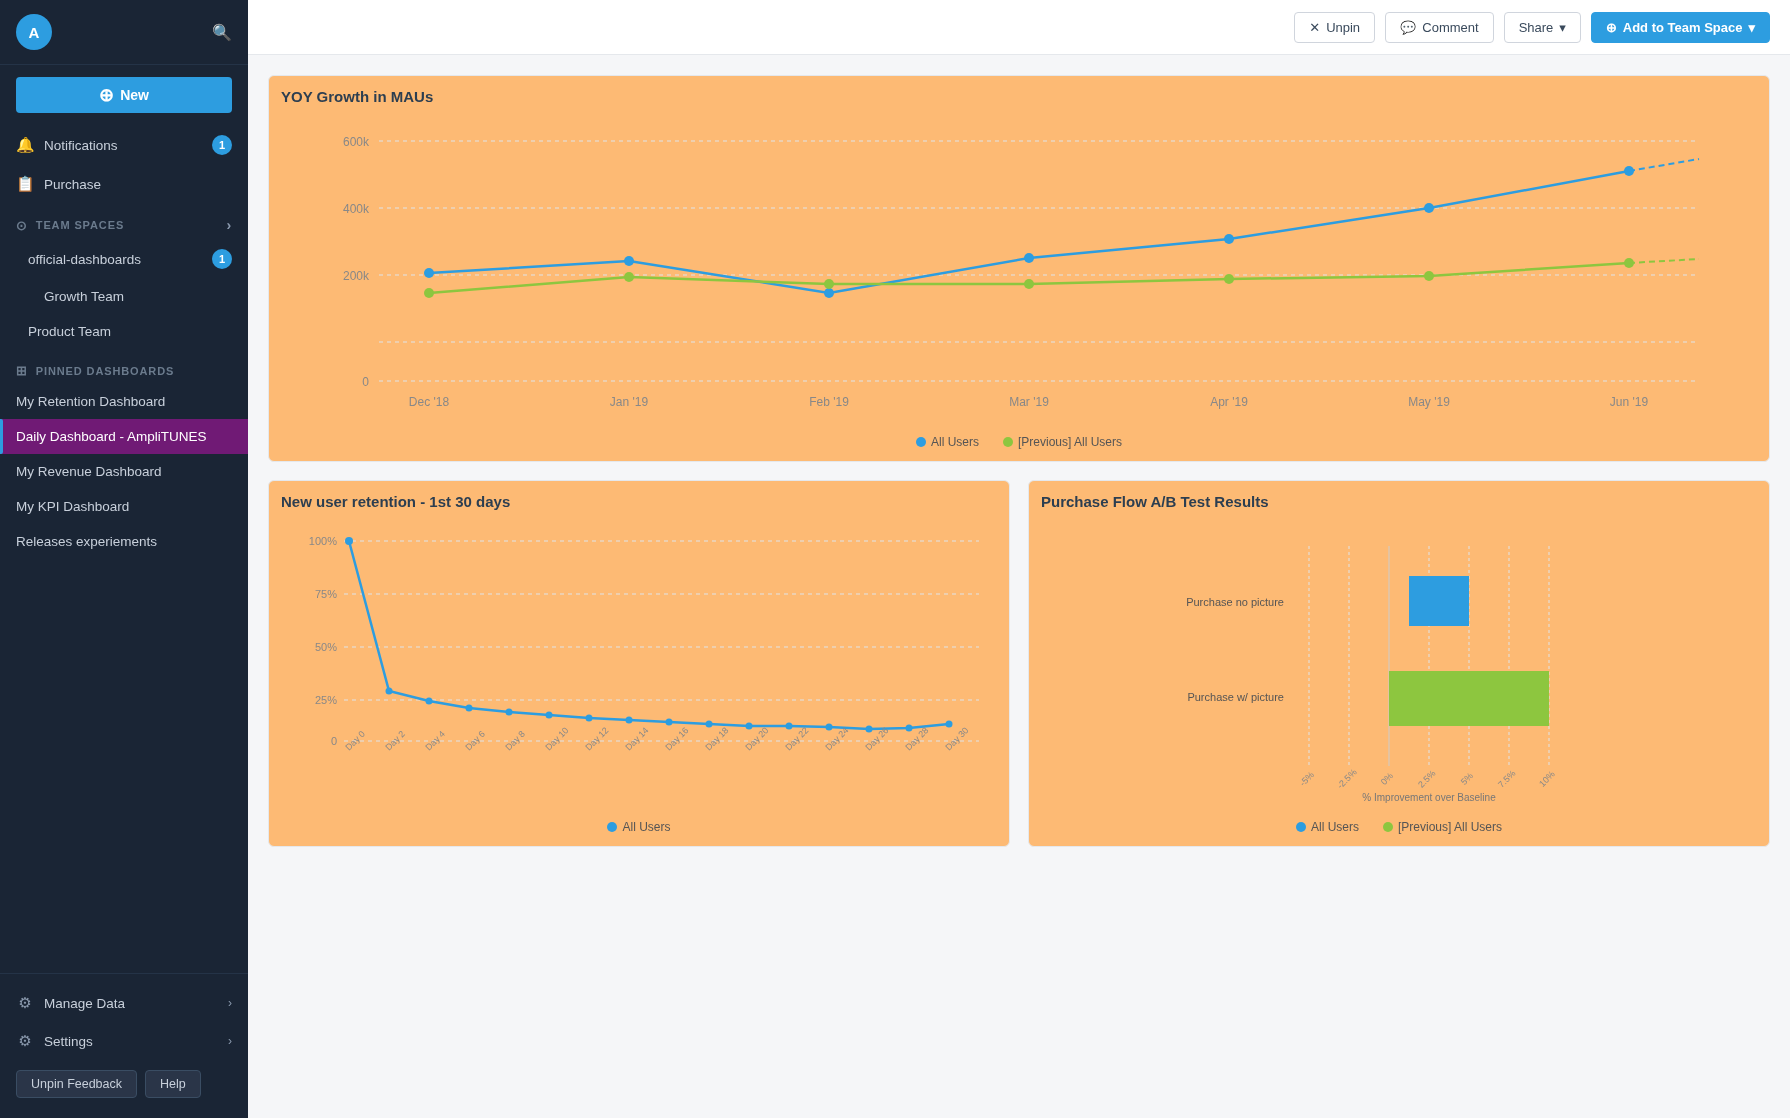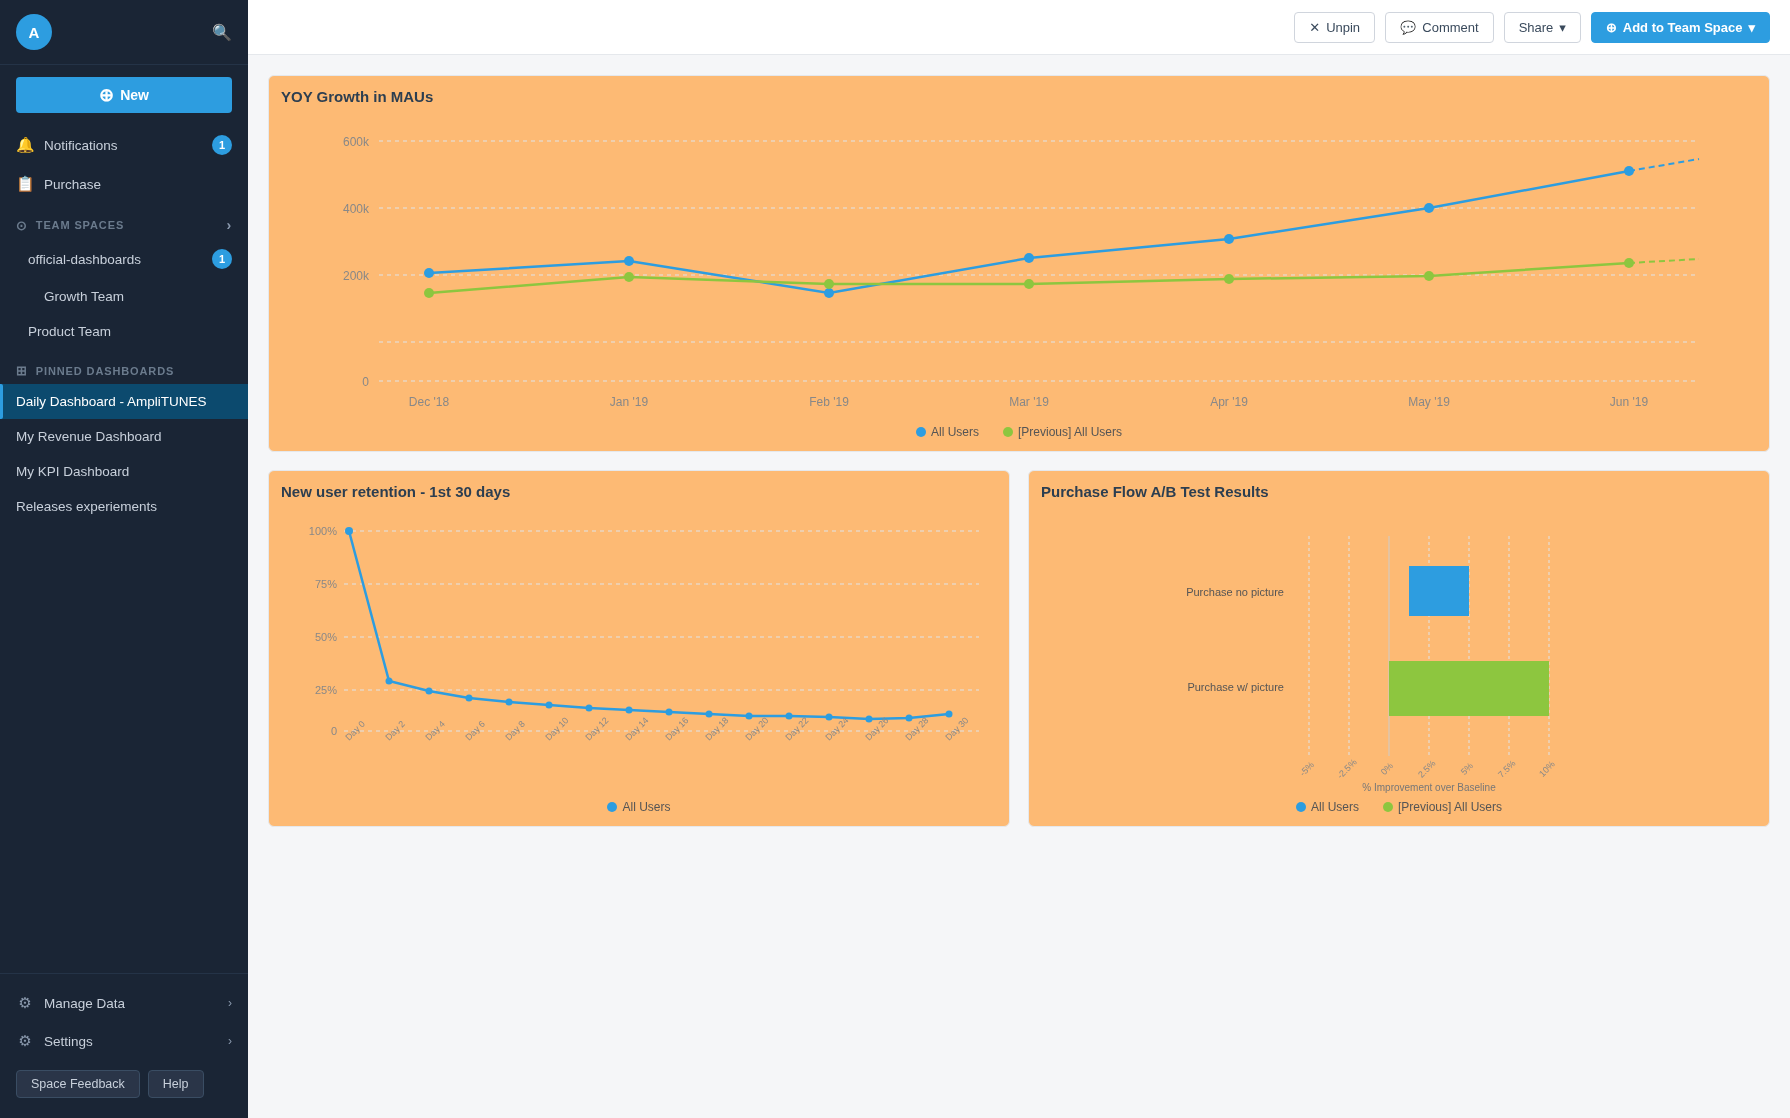--- a/index.html
+++ b/index.html
@@ -81,21 +81,21 @@
       font-weight: 700;
       color: #6b7b8d;
       letter-spacing: 0.08em;
       display: flex;
       align-items: center;
       gap: 8px;
     }
     .sidebar-section-header .section-icon { font-size: 13px; }
 
     .sidebar-item.active {
-      background: #0c4a6e;
+      background: #701a75;
       color: white;
     }
     .sidebar-item.active::before {
       content: '';
       position: absolute;
       left: 0;
       top: 0; bottom: 0;
       width: 3px;
       background: #2d9de0;
       border-radius: 0 2px 2px 0;
@@ -184,20 +184,21 @@
       gap: 18px;
     }
     .bottom-charts .chart-card { flex: 1; }
 
     
     .chart-legend {
       display: flex;
       align-items: center;
       justify-content: center;
       gap: 24px;
+      margin-top: 10px;
       font-size: 12px;
       color: #555;
     }
     .legend-dot {
       width: 10px; height: 10px;
       border-radius: 50%;
       display: inline-block;
       margin-right: 5px;
     }
     .legend-item { display: flex; align-items: center; }
@@ -248,20 +249,23 @@
   </div>
   <div class="sidebar-item" style="padding-left:28px;">
     <span>Product Team</span>
   </div>
 
   <div class="sidebar-section-header">
     <span class="section-icon">⊞</span>
     <span>PINNED DASHBOARDS</span>
   </div>
 
+  <div class="sidebar-item">
+    <span>My Retention Dashboard</span>
+  </div>
   <div class="sidebar-item active">
     <span style="color:white;font-weight:500;">Daily Dashboard - AmpliTUNES</span>
   </div>
   <div class="sidebar-item">
     <span>My Revenue Dashboard</span>
   </div>
   <div class="sidebar-item">
     <span>My KPI Dashboard</span>
   </div>
   <div class="sidebar-item">
@@ -273,21 +277,21 @@
       <span class="item-icon">⚙</span>
       <span>Manage Data</span>
       <span class="chevron">›</span>
     </div>
     <div class="sidebar-item">
       <span class="item-icon">⚙</span>
       <span>Settings</span>
       <span class="chevron">›</span>
     </div>
     <div class="sidebar-bottom-actions">
-      <button>Space Feedback</button>
+      <button>Unpin Feedback</button>
       <button>Help</button>
     </div>
   </div>
 </div>
 
 <div id="main">
   <div id="topbar">
     <button class="topbar-btn">
       <span>✕</span>
       <span>Unpin</span>

